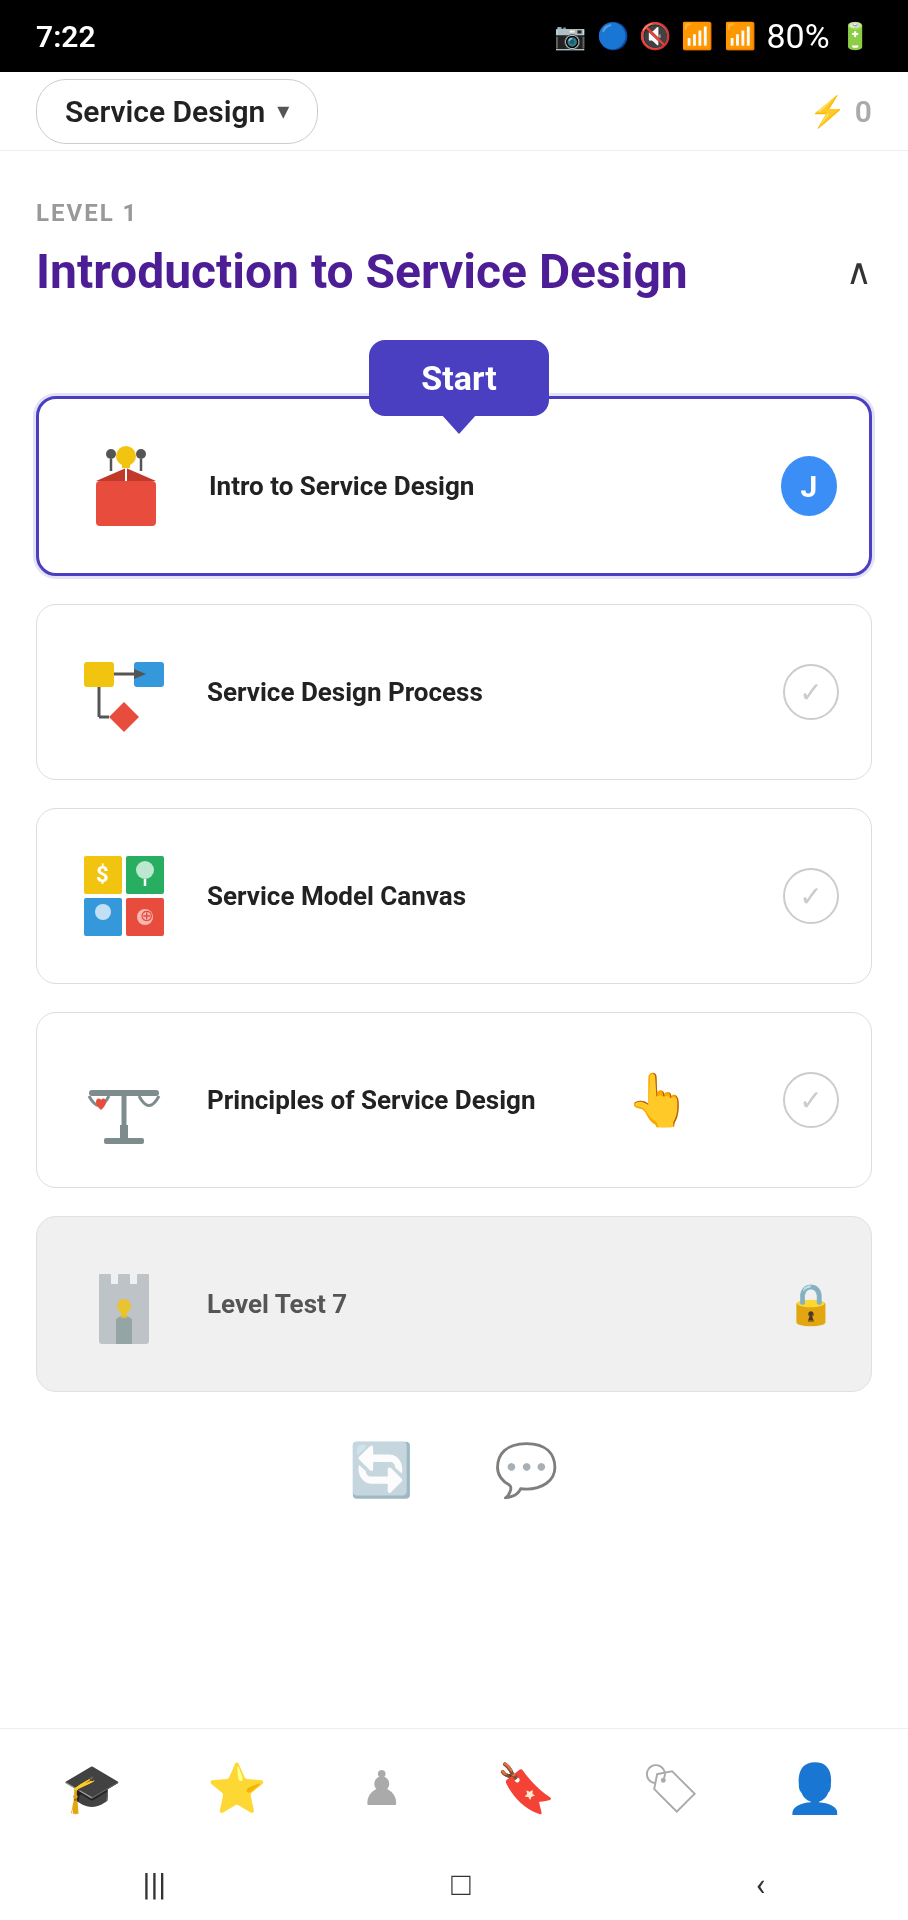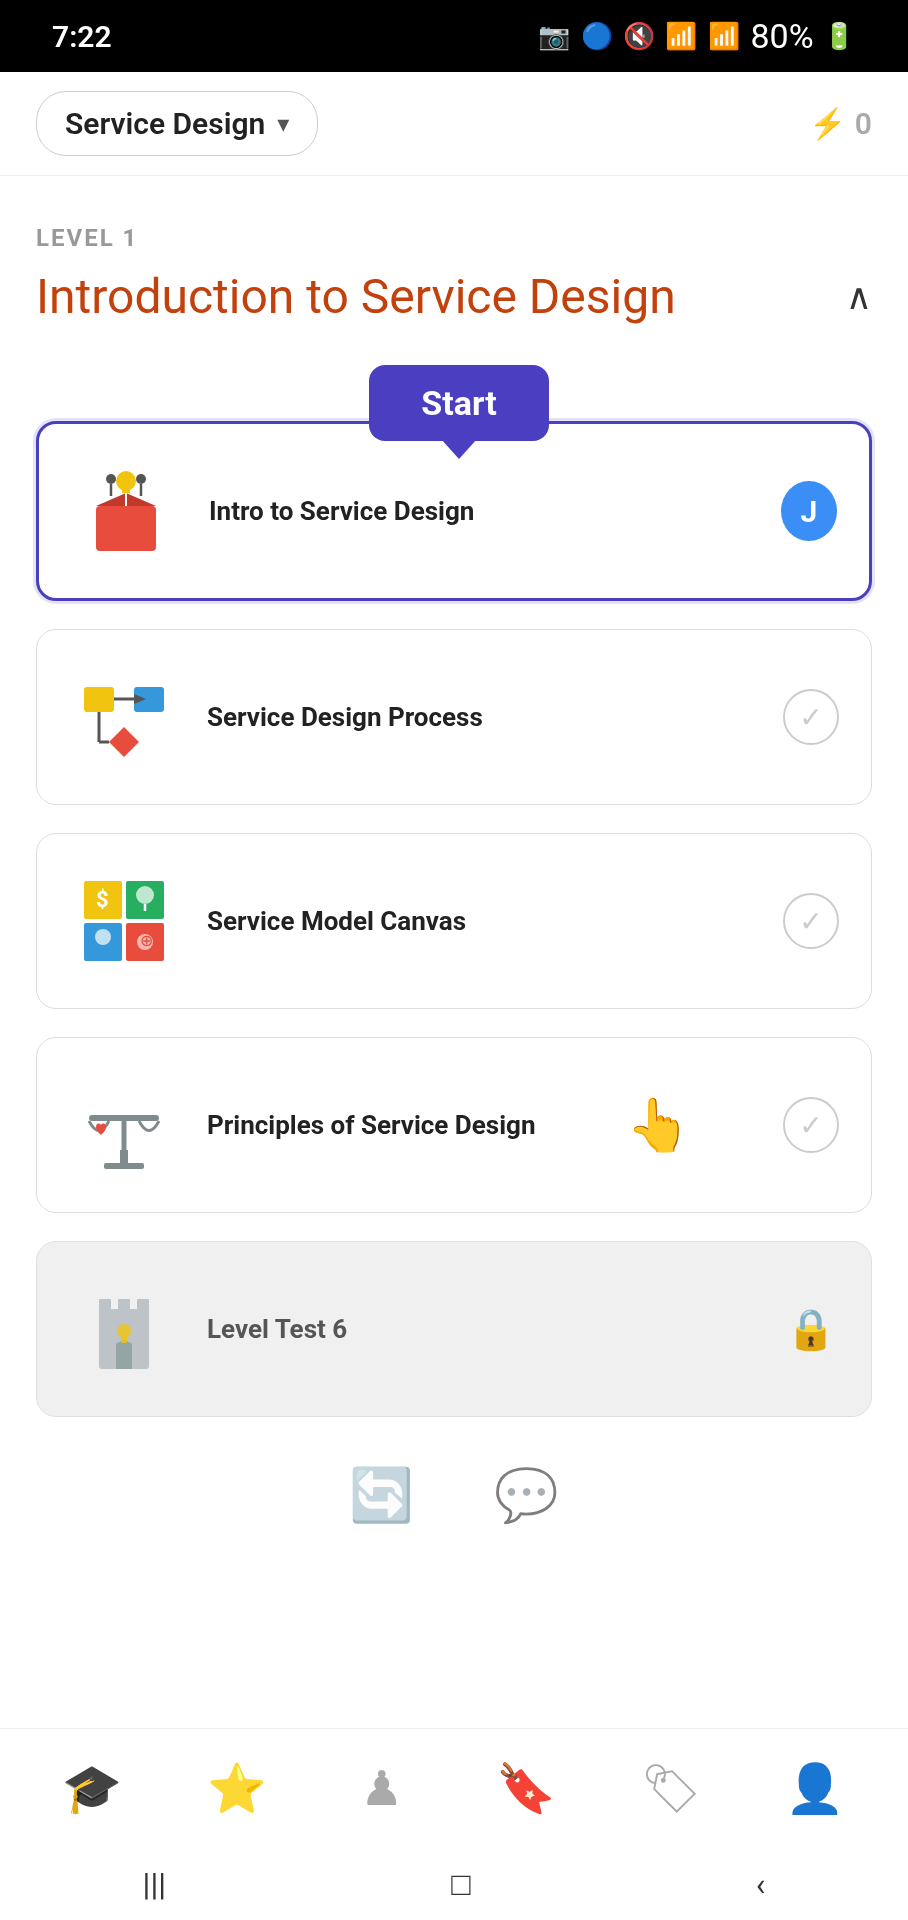--- a/index.html
+++ b/index.html
@@ -15,21 +15,21 @@
     }
 
     
     .status-bar {
       width: 100%;
       height: 72px;
       background: #000;
       display: flex;
       align-items: center;
       justify-content: space-between;
-      padding: 0 52px;
+      padding: 0 36px;
     }
     .status-time {
       color: #fff;
       font-size: 30px;
       font-weight: 600;
     }
     .status-icons {
       display: flex;
       align-items: center;
       gap: 10px;
@@ -37,21 +37,21 @@
       font-size: 26px;
     }
     .status-battery {
       color: #fff;
       font-size: 34px;
     }
 
     
     .header {
       width: 100%;
-      height: 104px;
+      height: 79px;
       background: #fff;
       display: flex;
       align-items: center;
       justify-content: space-between;
       padding: 12px 36px;
       border-bottom: 1px solid #eee;
     }
     .course-selector {
       display: flex;
       align-items: center;
@@ -99,22 +99,22 @@
       margin-bottom: 16px;
     }
     .level-title-row {
       display: flex;
       align-items: center;
       justify-content: space-between;
       margin-bottom: 40px;
     }
     .level-title {
       font-size: 48px;
-      font-weight: 400;
-      color: #c2410c;
+      font-weight: 700;
+      color: #4c1d95;
       flex: 1;
       padding-right: 20px;
     }
     .collapse-icon {
       font-size: 36px;
       color: #333;
       cursor: pointer;
     }
 
     
@@ -440,21 +440,21 @@
         <rect x="25" y="20" width="12" height="16" rx="1" fill="#bdc3c7"></rect>
         <rect x="44" y="20" width="12" height="16" rx="1" fill="#bdc3c7"></rect>
         <rect x="63" y="20" width="12" height="16" rx="1" fill="#bdc3c7"></rect>
 
         <path d="M42,90 L42,65 Q50,58 58,65 L58,90Z" fill="#95a5a6"></path>
 
         <circle cx="50" cy="52" r="7" fill="#f1c40f" opacity="0.8"></circle>
         <rect x="47" y="56" width="6" height="8" rx="1" fill="#f1c40f" opacity="0.8"></rect>
       </svg>
     </div>
-    <span class="lesson-title">Level Test 6</span>
+    <span class="lesson-title">Level Test 7</span>
     <div class="lesson-status">
       <span class="lock-icon">🔒</span>
     </div>
   </div>
 
   <div class="partial-icons-row">
     <span class="partial-icon">🔄</span>
     <span class="partial-icon">💬</span>
   </div>
 

